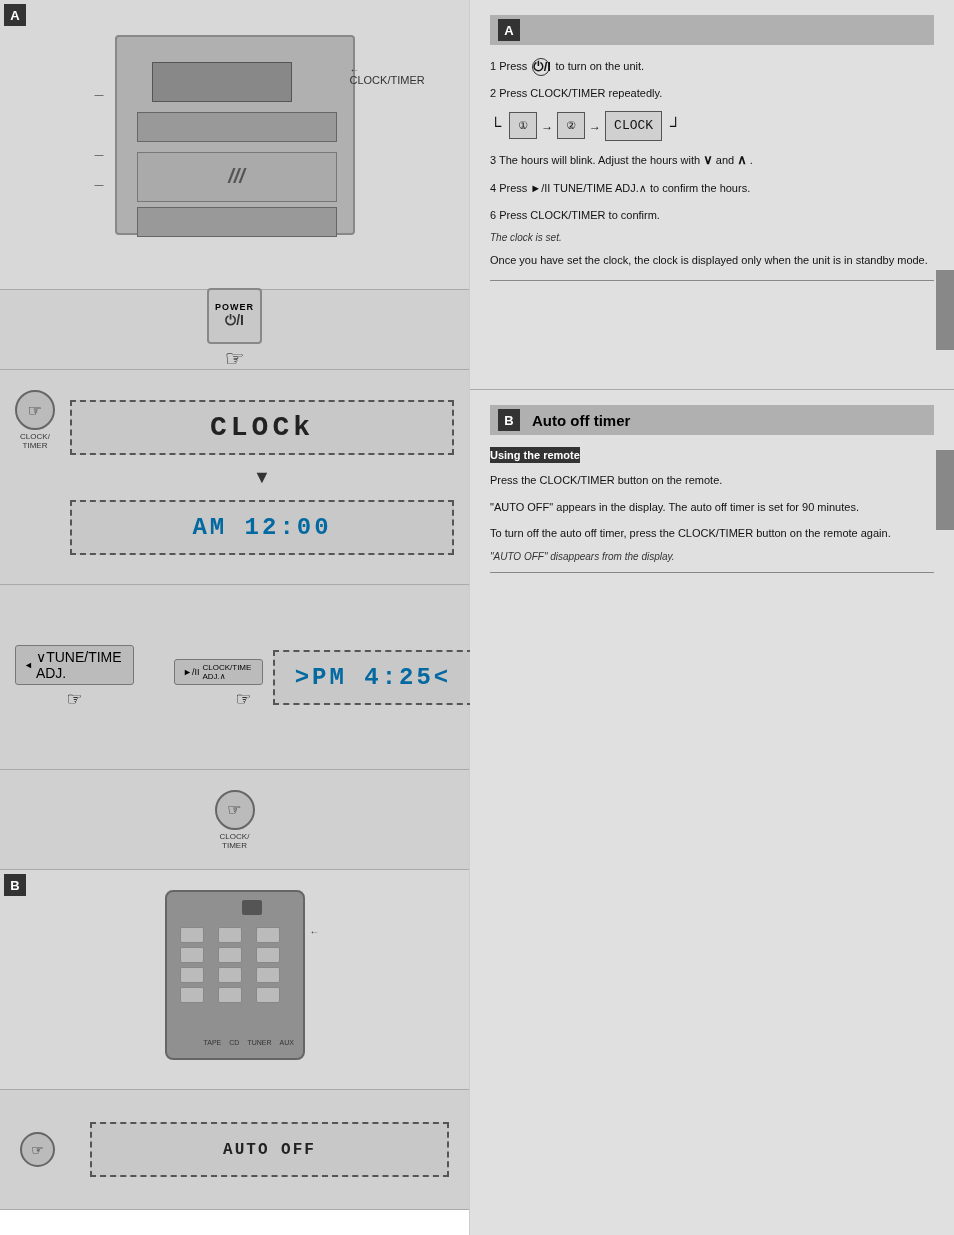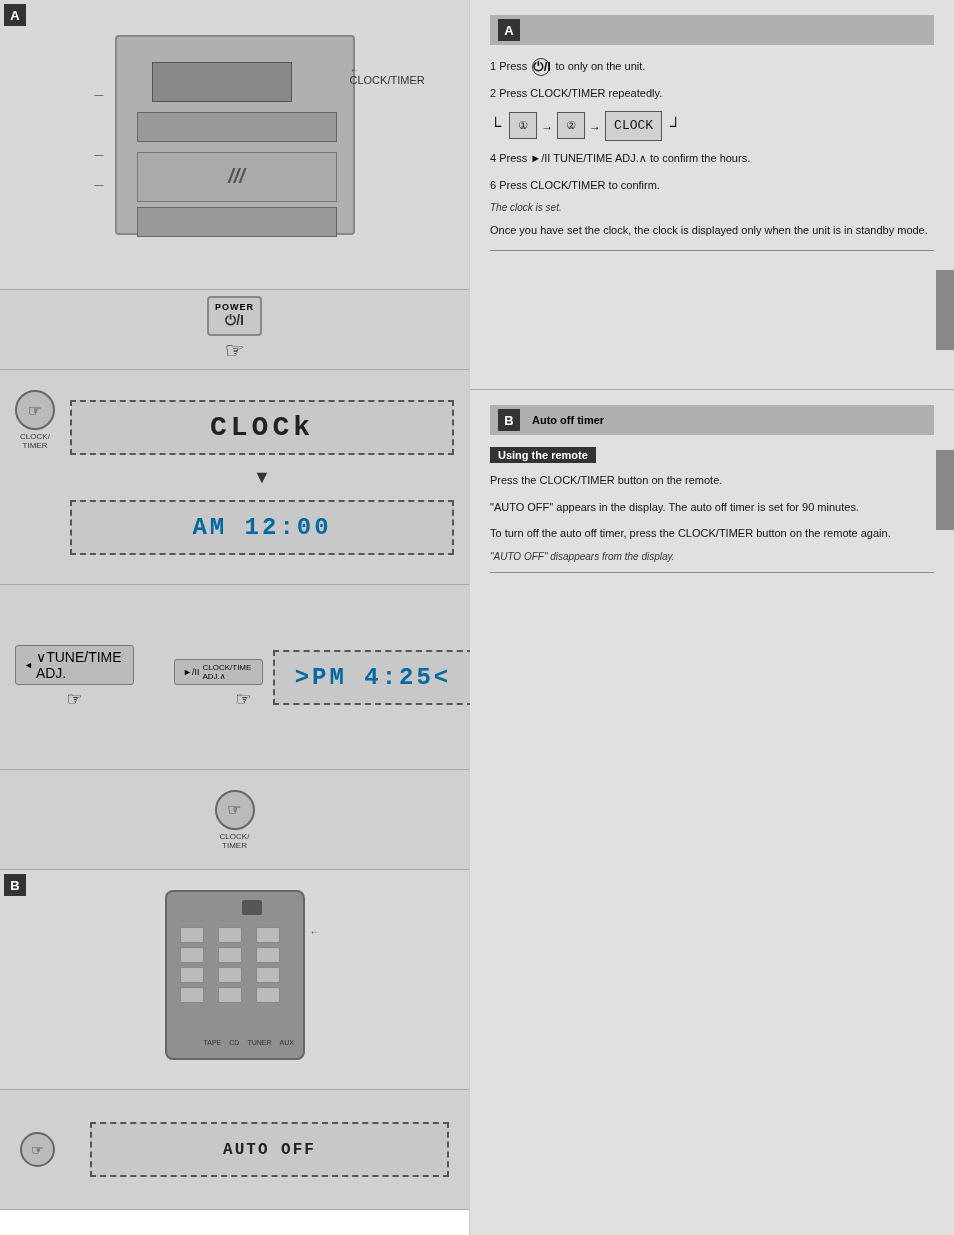--- a/index.html
+++ b/index.html
@@ -139,21 +139,21 @@
     }
 
     .power-btn-wrap {
       display: flex;
       flex-direction: column;
       align-items: center;
     }
 
     .power-btn {
       width: 55px;
-      height: 40px;
+      height: 56px;
       background: #c8c8c8;
       border: 2px solid #888;
       border-radius: 4px;
       display: flex;
       flex-direction: column;
       align-items: center;
       justify-content: center;
       font-size: 10px;
       font-weight: bold;
       position: relative;
@@ -455,21 +455,21 @@
     .divider-line {
       height: 1px;
       background: #888;
       margin: 10px 0;
     }
 
     .bold-label {
       font-weight: bold;
       background: #333;
       color: #fff;
-      padding: 2px 8px;
+      padding: 2px 0;
       font-size: 11px;
       display: inline-block;
       margin-bottom: 8px;
       text-align: right;
     }
 
     .gray-band {
       position: absolute;
       right: 0;
       top: 270px;
@@ -635,21 +635,21 @@
   <div class="right-section-a">
     <div class="gray-band"></div>
     <div class="section-header">
       <div class="section-header-label">A</div>
     </div>
 
     <div class="instruction-text">
       <p>
         <span>1 Press </span>
         <span class="power-symbol-inline">⏻/I</span>
-        <span> to only on the unit.</span>
+        <span> to turn on the unit.</span>
       </p>
     </div>
 
     <div class="instruction-text">
       <p>2 Press CLOCK/TIMER repeatedly.</p>
       <div class="flow-diagram">
         <span style="font-size:16px; line-height:1;">└</span>
         <div style="display:flex; flex-direction:column; align-items:center; gap:2px;">
           <div style="display:flex; align-items:center; gap:4px;">
             <div class="flow-box">
@@ -662,20 +662,29 @@
             <span class="flow-arrow">→</span>
             <div class="flow-box">
               <span style="font-family:'Courier New',monospace; font-size:13px;">CLOCK</span>
             </div>
           </div>
         </div>
         <span style="font-size:16px; line-height:1;">┘</span>
       </div>
     </div>
 
+    <div class="instruction-text">
+      <p>
+        <span>3 The hours will blink. Adjust the hours with </span>
+        <span style="font-weight:bold; font-size:13px;">∨</span>
+        <span> and </span>
+        <span style="font-weight:bold; font-size:13px;">∧</span>
+        <span>.</span>
+      </p>
+    </div>
 
     <div class="instruction-text">
       <p>4 Press ►/II TUNE/TIME ADJ.∧ to confirm the hours.</p>
     </div>
 
 
     <div class="instruction-text">
       <p>6 Press CLOCK/TIMER to confirm.</p>
     </div>
 
@@ -687,21 +696,21 @@
       <p>Once you have set the clock, the clock is displayed only when the unit is in standby mode.</p>
     </div>
 
     <div class="divider-line"></div>
   </div>
 
   <div class="right-section-b">
     <div class="gray-band-b"></div>
     <div class="section-header">
       <div class="section-header-label">B</div>
-      <span style="font-size:11px; font-weight:bold; margin-left:4px;">Auto off timer</span>
+      <span style="font-size:15px; font-weight:bold; margin-left:4px;">Auto off timer</span>
     </div>
 
     <div class="bold-label">Using the remote</div>
 
     <div class="instruction-text">
       <p>Press the CLOCK/TIMER button on the remote.</p>
     </div>
 
     <div class="instruction-text">
       <p>"AUTO OFF" appears in the display. The auto off timer is set for 90 minutes.</p>

